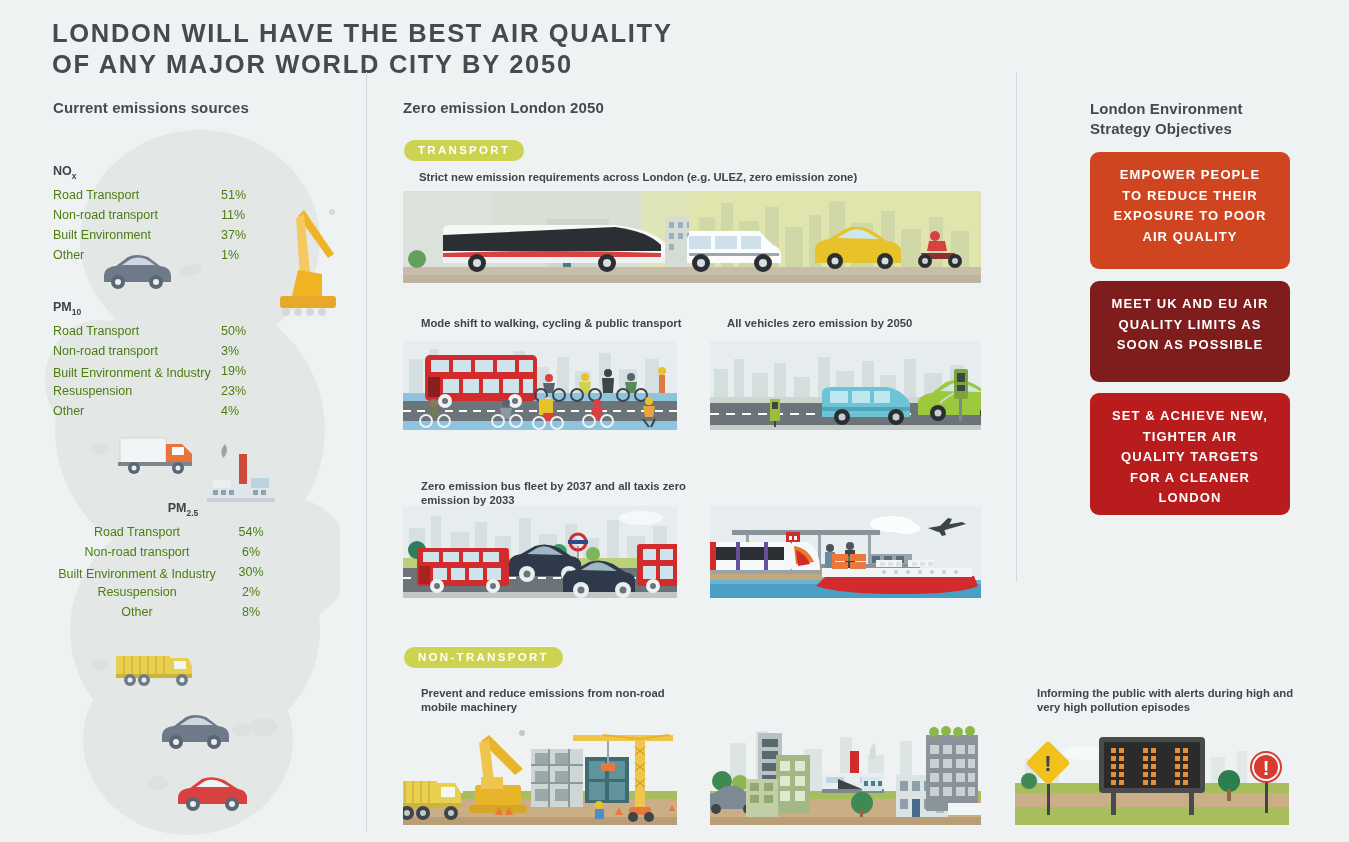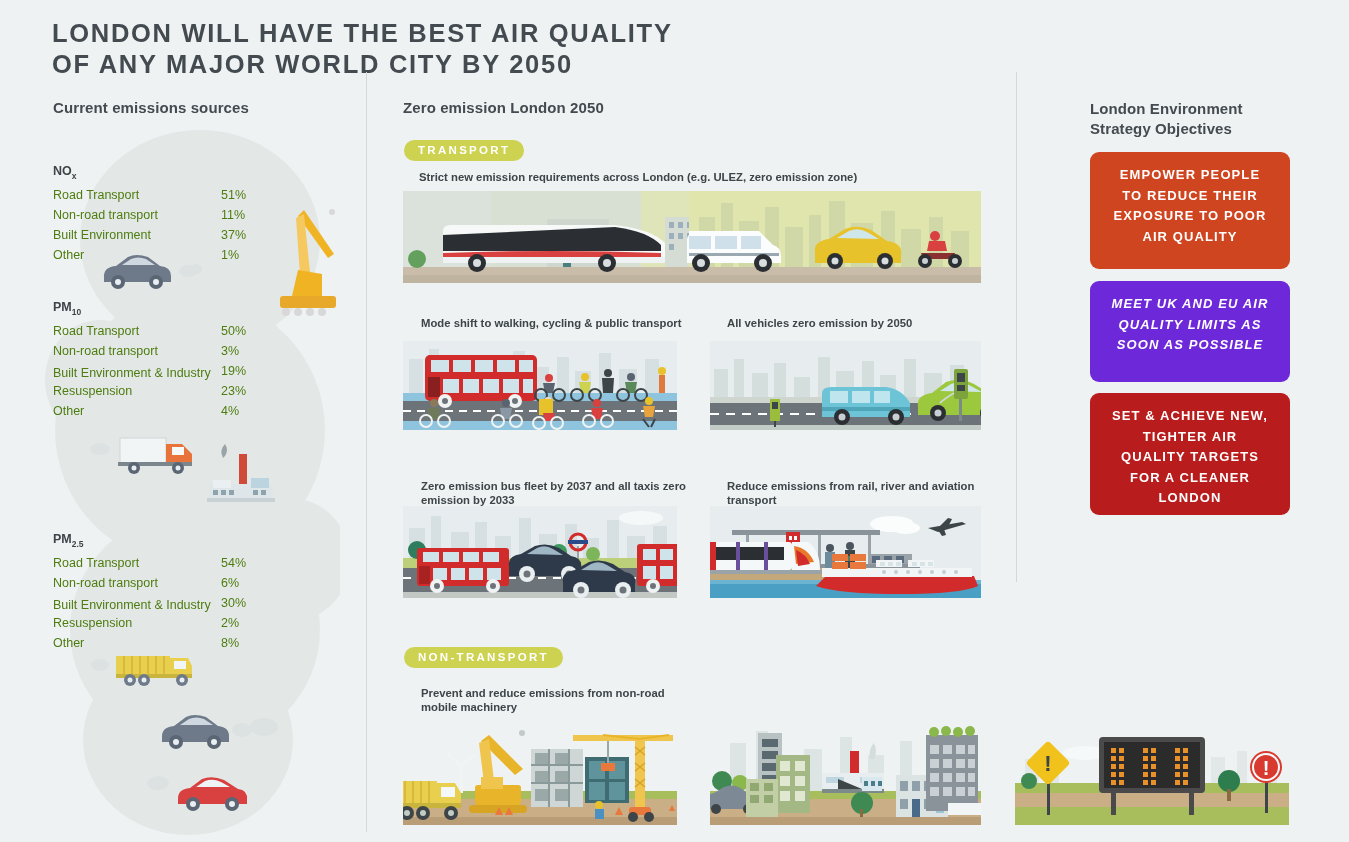--- a/index.html
+++ b/index.html
@@ -40,21 +40,21 @@
   .emis-title { font-size: 12.5px; font-weight: bold; color: #3d4549; margin-bottom: 4px; }
   .emis-title sub { font-size: 8.5px; }
   .emis-row { display: flex; font-size: 12.5px; line-height: 20px; color: #4d7c0f; }
   .emis-row .lbl { width: 168px; }
   .emis-row .val { width: 60px; }
   .emis-row.two .lbl { line-height: 15px; padding-top: 2px;}
   .emis-row.two { align-items: flex-end; }
 
   #block-nox  { top: 164px; }
   #block-pm10 { top: 300px; }
-  #block-pm25 { top: 532px; }
+  #block-pm25 { top: 501px; text-align: center; }
 
   .left-ico { position: absolute; }
 
   
   .pill {
     position: absolute; background: #cdd251; color: #ffffff;
     font-size: 11.5px; font-weight: bold; letter-spacing: 2.3px;
     padding: 4px 14px 5px; border-radius: 11px;
   }
   #pill-transport { left: 404px; top: 140px; }
@@ -586,21 +586,20 @@
 
       <rect x="244" y="28" width="14" height="30" rx="2" fill="#7da33c"></rect>
       <rect x="247" y="32" width="8" height="9" fill="#3d4549"></rect>
       <rect x="247" y="44" width="8" height="6" fill="#3d4549"></rect>
       <path d="M244 52 Q234 58 230 62" stroke="#cfd6d0" stroke-width="2" fill="none"></path>
       <rect x="249" y="58" width="3" height="22" fill="#7d8a8a"></rect>
     </svg>
   </div>
 
   <div class="cap" style="left:406px;top:479px;width:290px">Zero emission bus fleet by 2037 and all taxis zero emission by 2033</div>
-  <div class="cap" style="left:712px;top:479px;width:290px">Reduce emissions from rail, river and aviation transport</div>
 
   <div class="panel" style="left:403px;top:506px;width:274px;height:92px">
     <svg width="274" height="92">
       <rect width="274" height="92" fill="#e7edee"></rect>
       <g fill="#d6dfe1">
         <rect x="6" y="22" width="16" height="34"></rect>
           <rect x="28" y="10" width="10" height="46"></rect>
         <rect x="48" y="26" width="18" height="30"></rect>
           <rect x="72" y="16" width="12" height="40"></rect>
         <rect x="92" y="30" width="16" height="26"></rect>
@@ -752,20 +751,21 @@
           <circle cx="222" cy="66" r="2"></circle>
           <circle cx="234" cy="66" r="2"></circle>
         <circle cx="246" cy="66" r="2"></circle>
       </g>
     </svg>
   </div>
 
   <div class="pill" id="pill-nontransport">NON-TRANSPORT</div>
 
   <div class="cap" style="left:406px;top:686px;width:280px">Prevent and reduce emissions from non-road mobile machinery</div>
+  <div class="cap" style="left:1022px;top:686px;width:280px">Informing the public with alerts during high and very high pollution episodes</div>
 
   <div class="panel" style="left:403px;top:719px;width:274px;height:106px">
     <svg width="274" height="106">
       <rect width="274" height="106" fill="#eef2f2"></rect>
       <rect x="0" y="72" width="274" height="8" fill="#a8bd5c"></rect>
       <rect x="0" y="80" width="274" height="26" fill="#c9ae86"></rect>
       <rect x="0" y="98" width="274" height="8" fill="#b99d76"></rect>
 
       <rect x="57" y="44" width="3" height="30" fill="#f0f4f4"></rect>
       <g stroke="#f0f4f4" stroke-width="3">
@@ -1026,16 +1026,16 @@
       <rect x="212" y="70" width="4" height="12" fill="#8a6a42"></rect>
 
       <rect x="250" y="62" width="3" height="32" fill="#3d4549"></rect>
       <circle cx="251" cy="48" r="16" fill="#d93a30"></circle>
       <circle cx="251" cy="48" r="13" fill="none" stroke="#f6f9f9" stroke-width="2"></circle>
       <text x="251" y="56" font-family="Liberation Sans, sans-serif" font-size="20" font-weight="bold" fill="#ffffff" text-anchor="middle">!</text>
     </svg>
   </div>
 
   <div class="obj" id="obj0" style="background: rgb(207, 69, 32);">Empower people to reduce their exposure to poor air quality</div>
-  <div class="obj" id="obj1" style="background: #6d28d9; font-style: italic;">Meet UK and EU air quality limits as soon as possible</div>
+  <div class="obj" id="obj1" style="background: #7f1d1d;">Meet UK and EU air quality limits as soon as possible</div>
   <div class="obj" id="obj2" style="background: #b91c1c;">Set &amp; achieve new, tighter air quality targets for a cleaner London</div>
 
 </div>
 
 </body></html>

